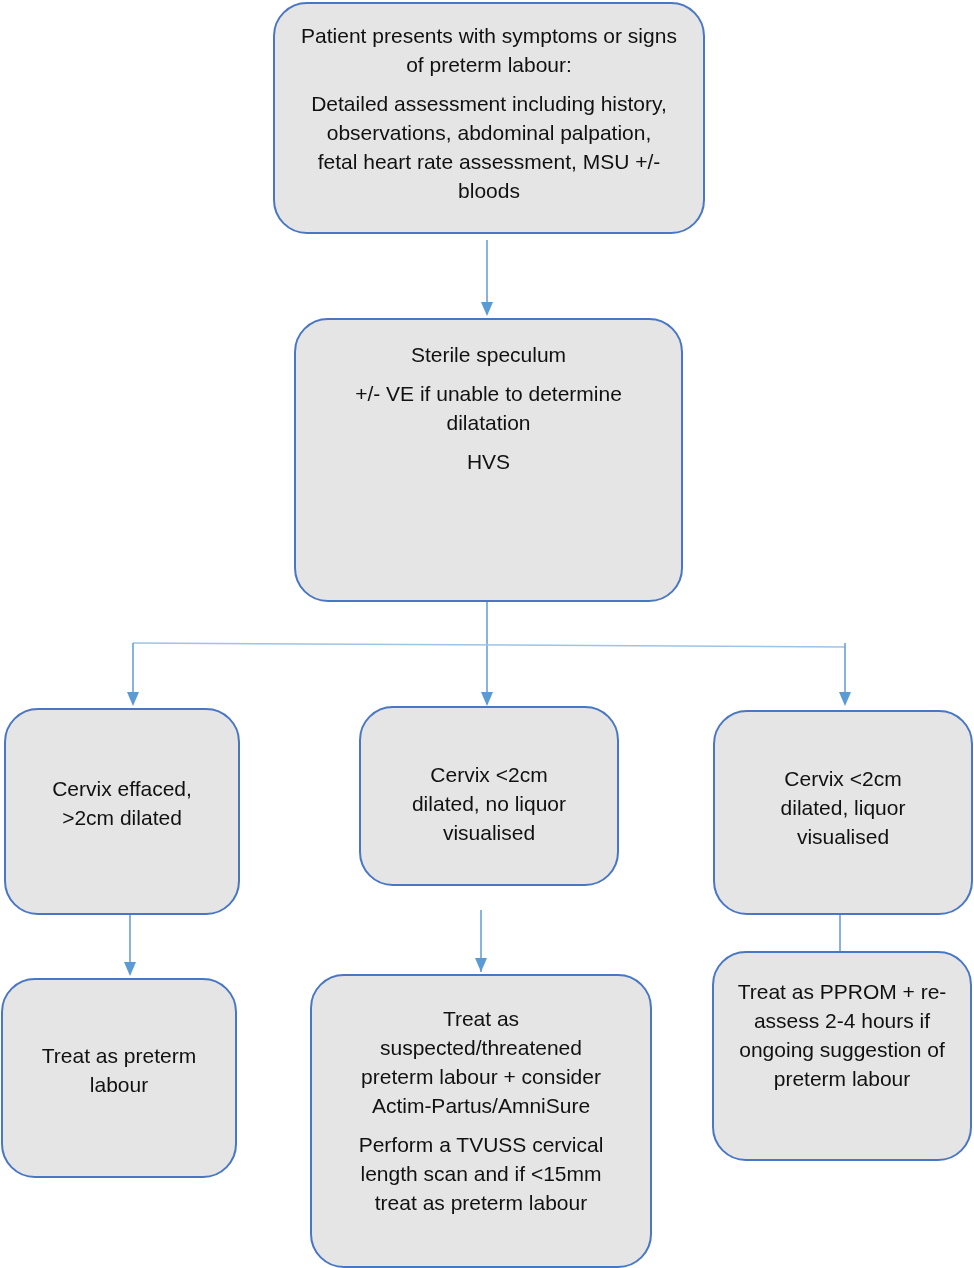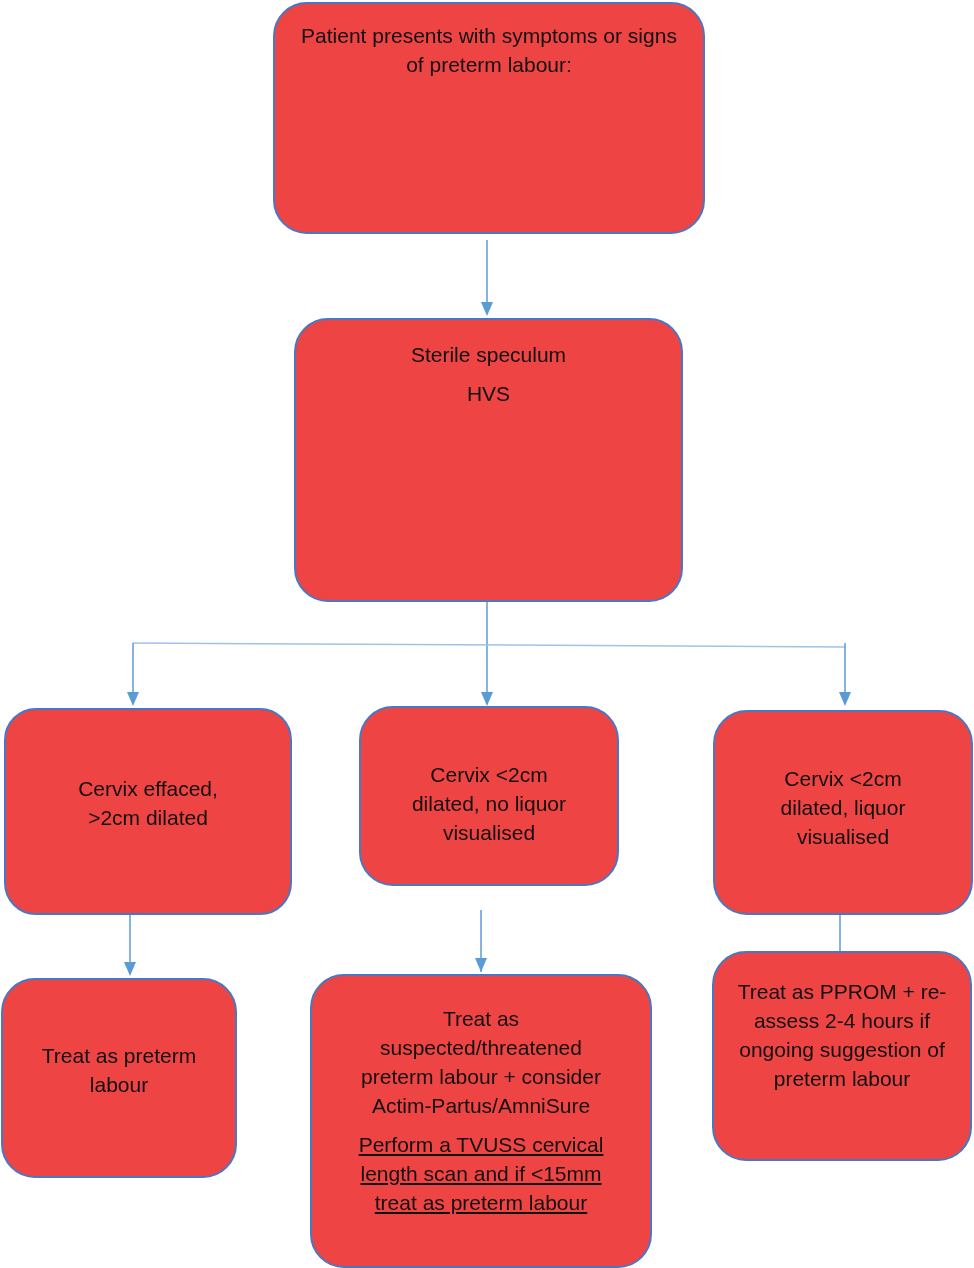--- a/index.html
+++ b/index.html
@@ -1,19 +1,19 @@
 <!DOCTYPE html>
 <html><head>
 <meta charset="utf-8">
 <style>
   html, body { margin: 0; padding: 0; background: #ffffff; }
   body { width: 974px; height: 1268px; position: relative; overflow: hidden;
          font-family: "Liberation Sans", sans-serif; color: #111; }
   .box { position: absolute; box-sizing: border-box; border: 2.5px solid #4a77c4;
-         border-radius: 34px; background: #ef4444; display: flex; flex-direction: column;
+         border-radius: 34px; background: #e5e5e5; display: flex; flex-direction: column;
          align-items: center; text-align: center; font-size: 21px; line-height: 29px; }
   .box p { margin: 0; }
   .box p + p { margin-top: 10px; }
   #connectors { position: absolute; left: 0; top: 0; }
 </style>
 </head>
 <body>
 
 <svg id="connectors" width="974" height="1268">
   <defs>
@@ -39,43 +39,45 @@
 
   <line x1="481" y1="910" x2="481" y2="972" stroke="#5b9bd5" stroke-width="1.5"></line>
   <path d="M475,958 L487,958 L481,972 Z" fill="#5b9bd5"></path>
 
   <line x1="840" y1="910" x2="840" y2="970" stroke="#5b9bd5" stroke-width="1.5"></line>
   <path d="M834,957 L846,957 L840,971 Z" fill="#5b9bd5"></path>
 </svg>
 
 <div class="box" style="left:273px; top:2px; width:432px; height:232px; padding-top:17px; font-size:21px;">
   <p style="width:380px;">Patient presents with symptoms or signs of preterm labour:</p>
+  <p style="width:360px;">Detailed assessment including history, observations, abdominal palpation, fetal heart rate assessment, MSU +/- bloods</p>
 </div>
 
 <div class="box" style="left:294px; top:318px; width:389px; height:284px; padding-top:20px;">
   <p>Sterile speculum</p>
+  <p style="width:330px;">+/- VE if unable to determine dilatation</p>
   <p>HVS</p>
 </div>
 
-<div class="box" style="left:4px; top:708px; width:288px; height:207px; padding-top:64px;border-radius:32px;">
+<div class="box" style="left:4px; top:708px; width:236px; height:207px; padding-top:64px;">
   <p style="width:170px;">Cervix effaced, &gt;2cm dilated</p>
 </div>
 
 <div class="box" style="left:359px; top:706px; width:260px; height:180px; padding-top:52px;">
   <p style="width:180px;">Cervix &lt;2cm dilated, no liquor visualised</p>
 </div>
 
 <div class="box" style="left:713px; top:710px; width:260px; height:205px; padding-top:52px;">
   <p style="width:160px;">Cervix &lt;2cm dilated, liquor visualised</p>
 </div>
 
 <div class="box" style="left:1px; top:978px; width:236px; height:200px; padding-top:61px;">
   <p style="width:190px;">Treat as preterm labour</p>
 </div>
 
 <div class="box" style="left:310px; top:974px; width:342px; height:294px; padding-top:28px;">
   <p style="width:280px;">Treat as suspected/threatened preterm labour + consider Actim-Partus/AmniSure</p>
-  <p style="width:280px;text-decoration:underline;">Perform a TVUSS cervical length scan and if &lt;15mm treat as preterm labour</p>
+  <p style="width:280px;">Perform a TVUSS cervical length scan and if &lt;15mm treat as preterm labour</p>
 </div>
 
 <div class="box" style="left:712px; top:951px; width:260px; height:210px; padding-top:24px;">
   <p style="width:215px;">Treat as PPROM + re-assess 2-4 hours if ongoing suggestion of preterm labour</p>
 </div>
 
 </body></html>

